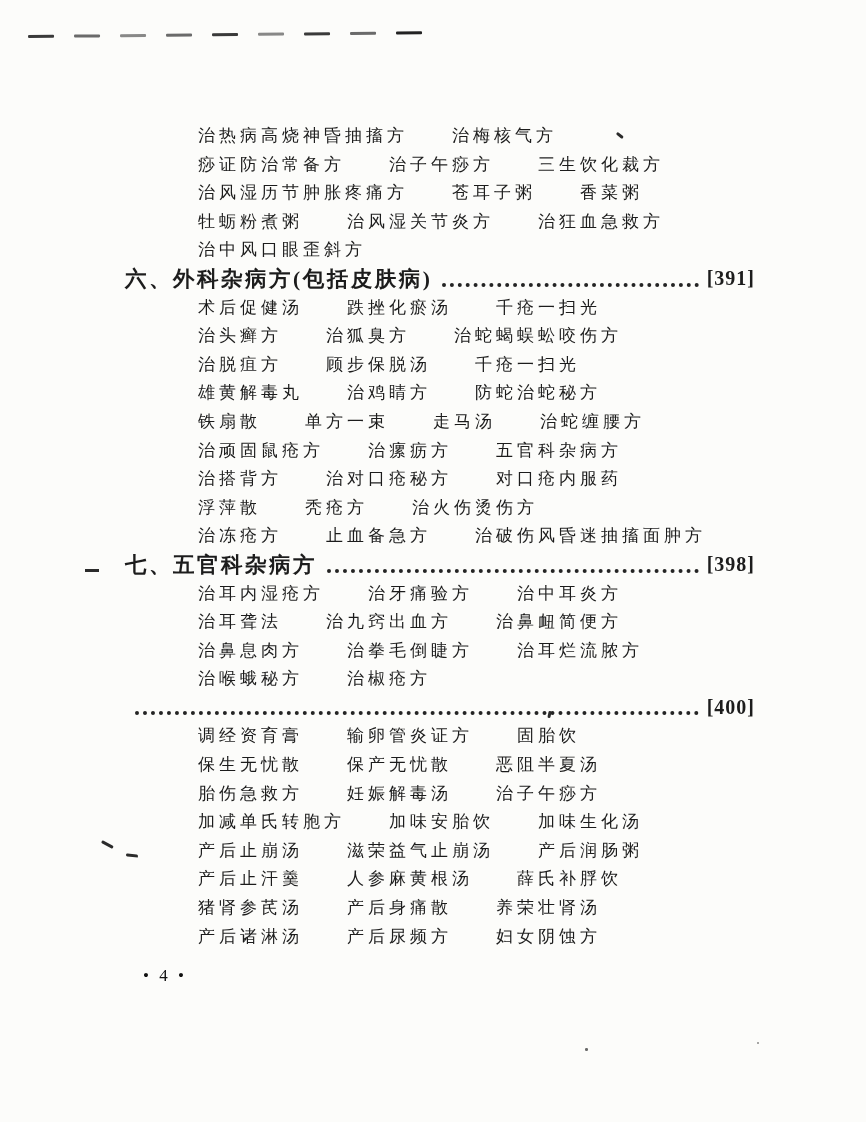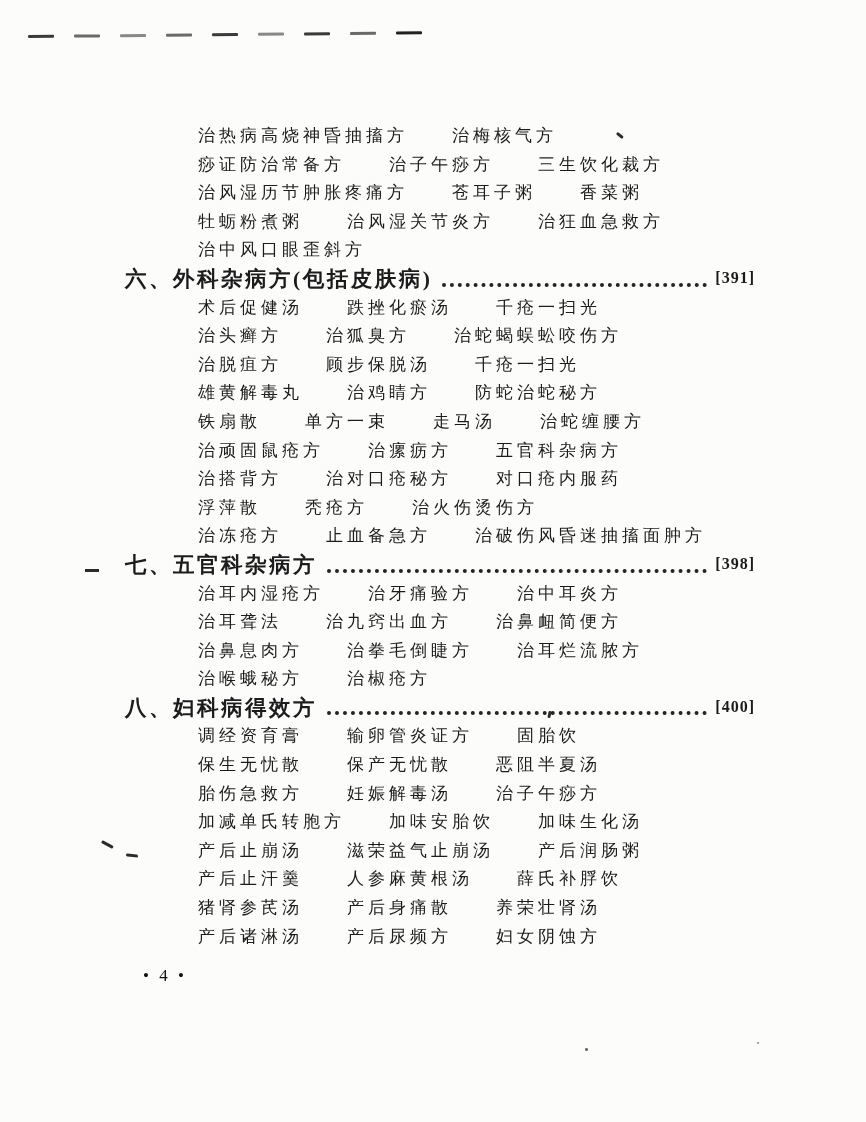--- a/index.html
+++ b/index.html
@@ -30,21 +30,21 @@
   }
   .toc-item + .toc-item{margin-left:44px;}
   .section-header{
     display:flex;align-items:flex-end;
     font-size:21.5px;font-weight:700;
     letter-spacing:2.5px;
     line-height:28.6px;height:28.6px;
   }
   .section-title{white-space:nowrap;font-family:Liberation Serif, serif;}
   .leader{flex:1 1 auto;border-bottom:4px dotted #242424;margin:0 8px 7px 10px;min-width:30px;}
-  .page-ref{white-space:nowrap;font-weight:600;letter-spacing:1px;font-size:16px;padding-bottom:1px;}
+  .page-ref{white-space:nowrap;font-weight:600;letter-spacing:1px;font-size:20px;padding-bottom:1px;}
 
   .page-number{
     position:absolute;left:143px;top:966px;
     font-size:17px;letter-spacing:3px;color:#111;
   }
 
   
   .speck{position:absolute;background:#2b2b2b;}
   .speck.tick1{left:101px;top:843px;width:13px;height:2.5px;transform:rotate(28deg);border-radius:2px;}
   .speck.tick2{left:126px;top:854px;width:12px;height:2.5px;transform:rotate(6deg);border-radius:2px 2px 0 2px;}
@@ -101,21 +101,20 @@
       <div>
           <div class="toc-row"><span class="toc-item">治耳内湿疮方</span><span class="toc-item">治牙痛验方</span><span class="toc-item">治中耳炎方</span></div>
           <div class="toc-row"><span class="toc-item">治耳聋法</span><span class="toc-item">治九窍出血方</span><span class="toc-item">治鼻衄简便方</span></div>
           <div class="toc-row"><span class="toc-item">治鼻息肉方</span><span class="toc-item">治拳毛倒睫方</span><span class="toc-item">治耳烂流脓方</span></div>
           <div class="toc-row"><span class="toc-item">治喉蛾秘方</span><span class="toc-item">治椒疮方</span></div>
         </div>
     </section>
 
     <section>
       <div class="section-header">
-        <span class="section-title">八、妇科病得效方</span>
         <span class="leader"></span>
         <span class="page-ref">[400]</span>
       </div>
       <div>
           <div class="toc-row"><span class="toc-item">调经资育膏</span><span class="toc-item">输卵管炎证方</span><span class="toc-item">固胎饮</span></div>
           <div class="toc-row"><span class="toc-item">保生无忧散</span><span class="toc-item">保产无忧散</span><span class="toc-item">恶阻半夏汤</span></div>
           <div class="toc-row"><span class="toc-item">胎伤急救方</span><span class="toc-item">妊娠解毒汤</span><span class="toc-item">治子午痧方</span></div>
           <div class="toc-row"><span class="toc-item">加减单氏转胞方</span><span class="toc-item">加味安胎饮</span><span class="toc-item">加味生化汤</span></div>
           <div class="toc-row"><span class="toc-item">产后止崩汤</span><span class="toc-item">滋荣益气止崩汤</span><span class="toc-item">产后润肠粥</span></div>
           <div class="toc-row"><span class="toc-item">产后止汗羹</span><span class="toc-item">人参麻黄根汤</span><span class="toc-item">薛氏补脬饮</span></div>

